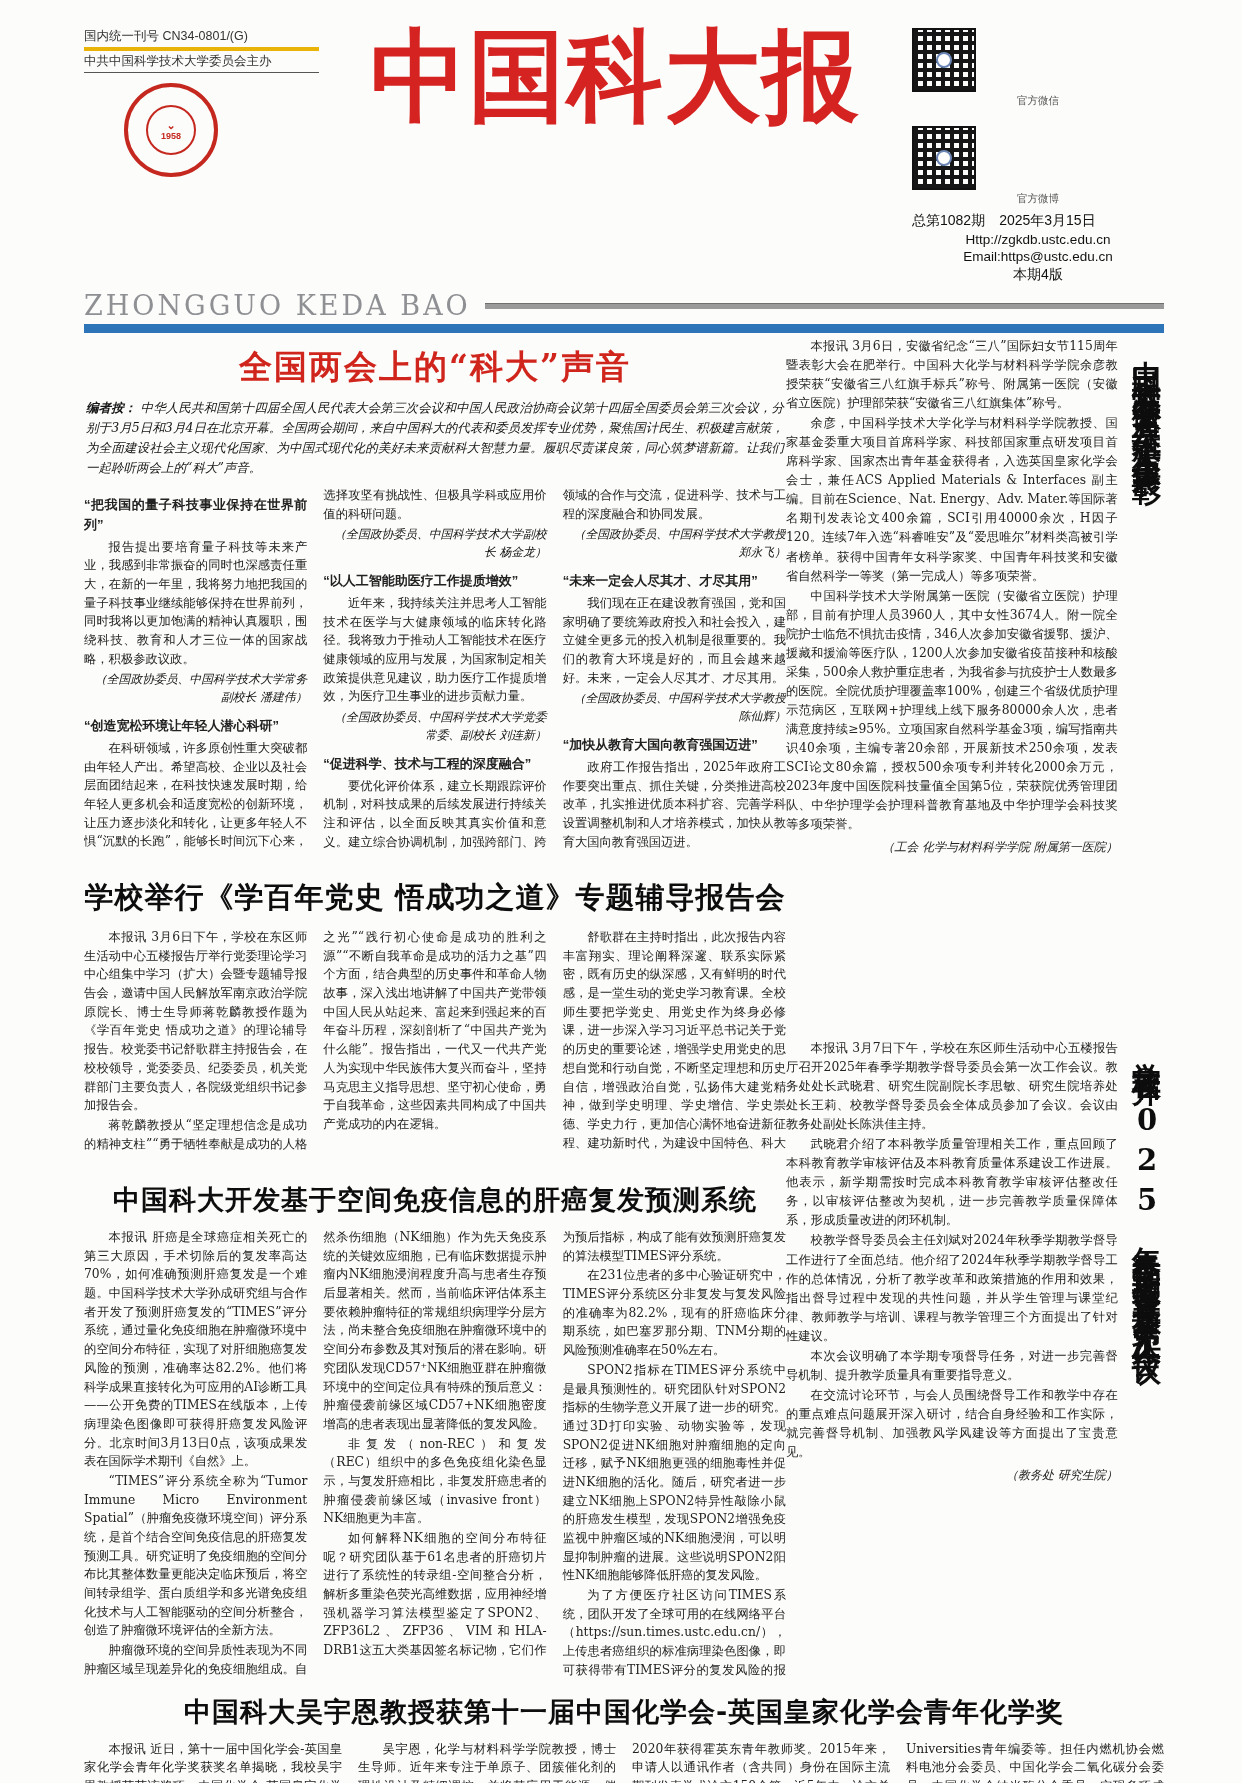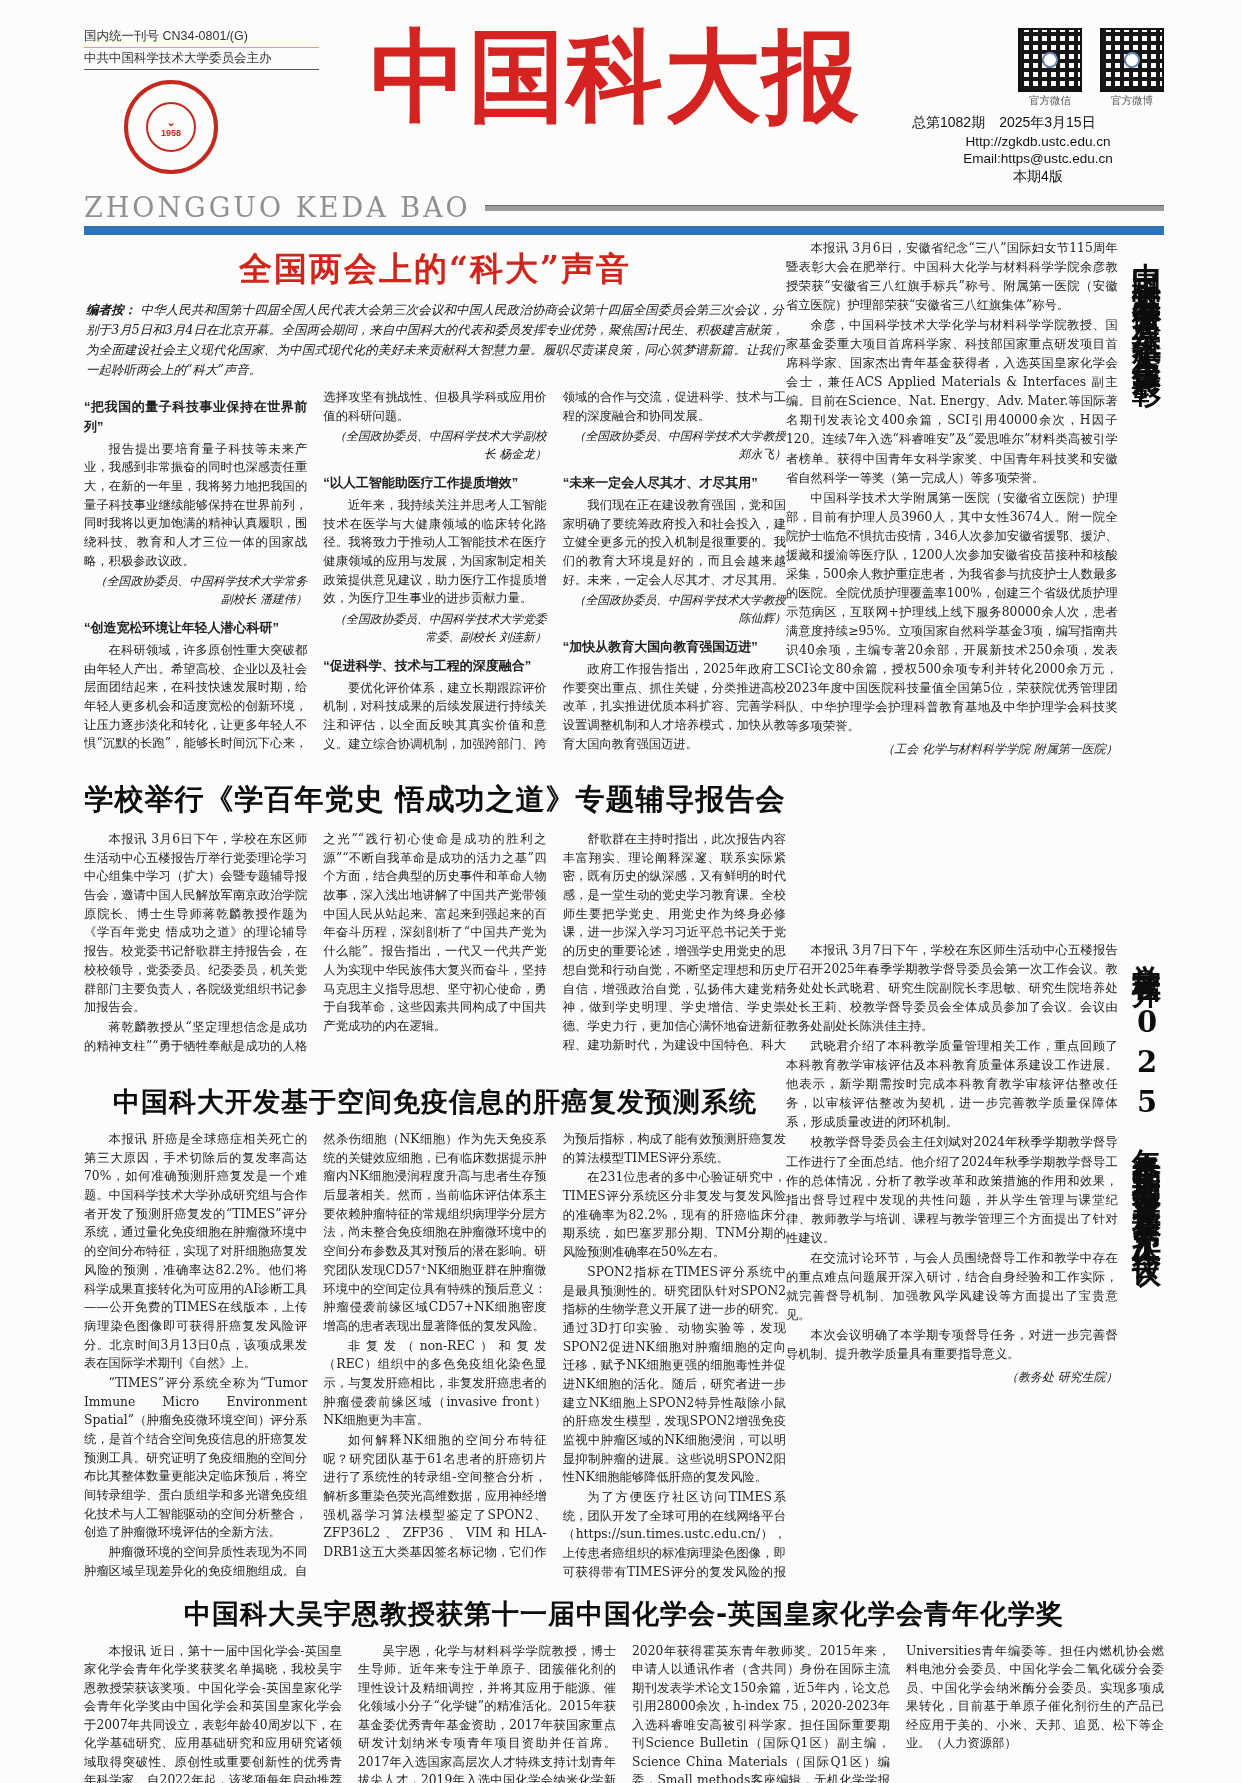--- a/index.html
+++ b/index.html
@@ -6,36 +6,36 @@
   .page{
     position:relative;width:1242px;height:1783px;margin:0 auto;
     background:#fcfcfa;box-sizing:border-box;
     padding:26px 78px 18px 84px;overflow:hidden;
     font-family:"DejaVu Serif","Liberation Serif",serif;color:#222;
   }
   
   .masthead{display:flex;align-items:flex-start;}
   .mast-left{width:235px;flex:none;}
   .issn{font-family:"Liberation Sans",sans-serif;font-size:12.5px;color:#333;line-height:1.6;}
-  .issn .l1{display:block;border-bottom:1px solid #eab308;padding-bottom:1px;}
+  .issn .l1{display:block;border-bottom:4px solid #eab308;padding-bottom:1px;}
   .issn .l2{display:block;border-bottom:1px solid #555;padding-bottom:1px;}
   .seal{width:86px;height:86px;border:4px solid #c5281e;border-radius:50%;margin:10px auto 0 40px;
         display:flex;align-items:center;justify-content:center;position:relative;}
   .seal-inner{width:46px;height:46px;border:2px solid #c5281e;border-radius:50%;
         display:flex;flex-direction:column;align-items:center;justify-content:center;
         color:#c5281e;font-family:"Liberation Sans",sans-serif;font-size:9px;font-weight:bold;}
   .seal-book{font-size:11px;line-height:1;}
   .mast-center{flex:1;text-align:center;}
   .paper-title{
     font-size:96px;line-height:1.05;font-weight:900;color:#d42320;
     font-family:"DejaVu Serif",serif;letter-spacing:2px;white-space:nowrap;
     transform:scaleY(1.05);display:inline-block;
   }
   .mast-right{width:252px;flex:none;font-family:"Liberation Sans",sans-serif;text-align:center;}
-  .qr-row{display:flex;justify-content:flex-end;gap:18px;margin-top:2px;}
+  .qr-row{display:flex;justify-content:center;gap:18px;margin-top:2px;flex-direction:column;}
   .qr{width:60px;height:60px;border:2px solid #111;position:relative;background:
       repeating-linear-gradient(0deg,#161616 0 4px,transparent 4px 9px),
       repeating-linear-gradient(90deg,#161616 0 4px,transparent 4px 9px);}
   .qr::after{content:"";position:absolute;left:22px;top:22px;width:16px;height:16px;background:#fff;
       border:2px solid #6b86b4;border-radius:50%;box-sizing:border-box;}
   .qr-cap{font-size:10.5px;color:#555;margin-top:2px;}
   .issue-row{font-size:14px;color:#111;margin-top:6px;display:flex;gap:14px;white-space:nowrap;}
   .url-line{font-size:13.5px;color:#111;margin-top:2px;white-space:nowrap;}
   .pages-line{font-size:14px;color:#111;margin-top:2px;}
   
@@ -199,22 +199,22 @@
           <div class="attribution">（工会 化学与材料科学学院 附属第一医院）</div>
         </div>
         <div class="vertical-title">中国科大荣获安徽省三八红旗个人与集体表彰</div>
       </div>
 
       <div class="sidebar-article sb2">
         <div class="sidebar-body">
           <p class="body-p">本报讯 3月7日下午，学校在东区师生活动中心五楼报告厅召开2025年春季学期教学督导委员会第一次工作会议。教务处处长武晓君、研究生院副院长李思敏、研究生院培养处处长王莉、校教学督导委员会全体成员参加了会议。会议由教务处副处长陈洪佳主持。</p>
           <p class="body-p">武晓君介绍了本科教学质量管理相关工作，重点回顾了本科教育教学审核评估及本科教育质量体系建设工作进展。他表示，新学期需按时完成本科教育教学审核评估整改任务，以审核评估整改为契机，进一步完善教学质量保障体系，形成质量改进的闭环机制。</p>
           <p class="body-p">校教学督导委员会主任刘斌对2024年秋季学期教学督导工作进行了全面总结。他介绍了2024年秋季学期教学督导工作的总体情况，分析了教学改革和政策措施的作用和效果，指出督导过程中发现的共性问题，并从学生管理与课堂纪律、教师教学与培训、课程与教学管理三个方面提出了针对性建议。</p>
+          <p class="body-p">本次会议明确了本学期专项督导任务，对进一步完善督导机制、提升教学质量具有重要指导意义。</p>
           <p class="body-p">在交流讨论环节，与会人员围绕督导工作和教学中存在的重点难点问题展开深入研讨，结合自身经验和工作实际，就完善督导机制、加强教风学风建设等方面提出了宝贵意见。</p>
-          <p class="body-p">本次会议明确了本学期专项督导任务，对进一步完善督导机制、提升教学质量具有重要指导意义。</p>
           <div class="attribution">（教务处 研究生院）</div>
         </div>
         <div class="vertical-title">学校召开2025年春季学期教学督导委员会第一次工作会议</div>
       </div>
     </div>
   </div>
 
   <div>
     <div class="headline-black small">中国科大吴宇恩教授获第十一届中国化学会-英国皇家化学会青年化学奖</div>
     <div class="cols4 h-chem">

